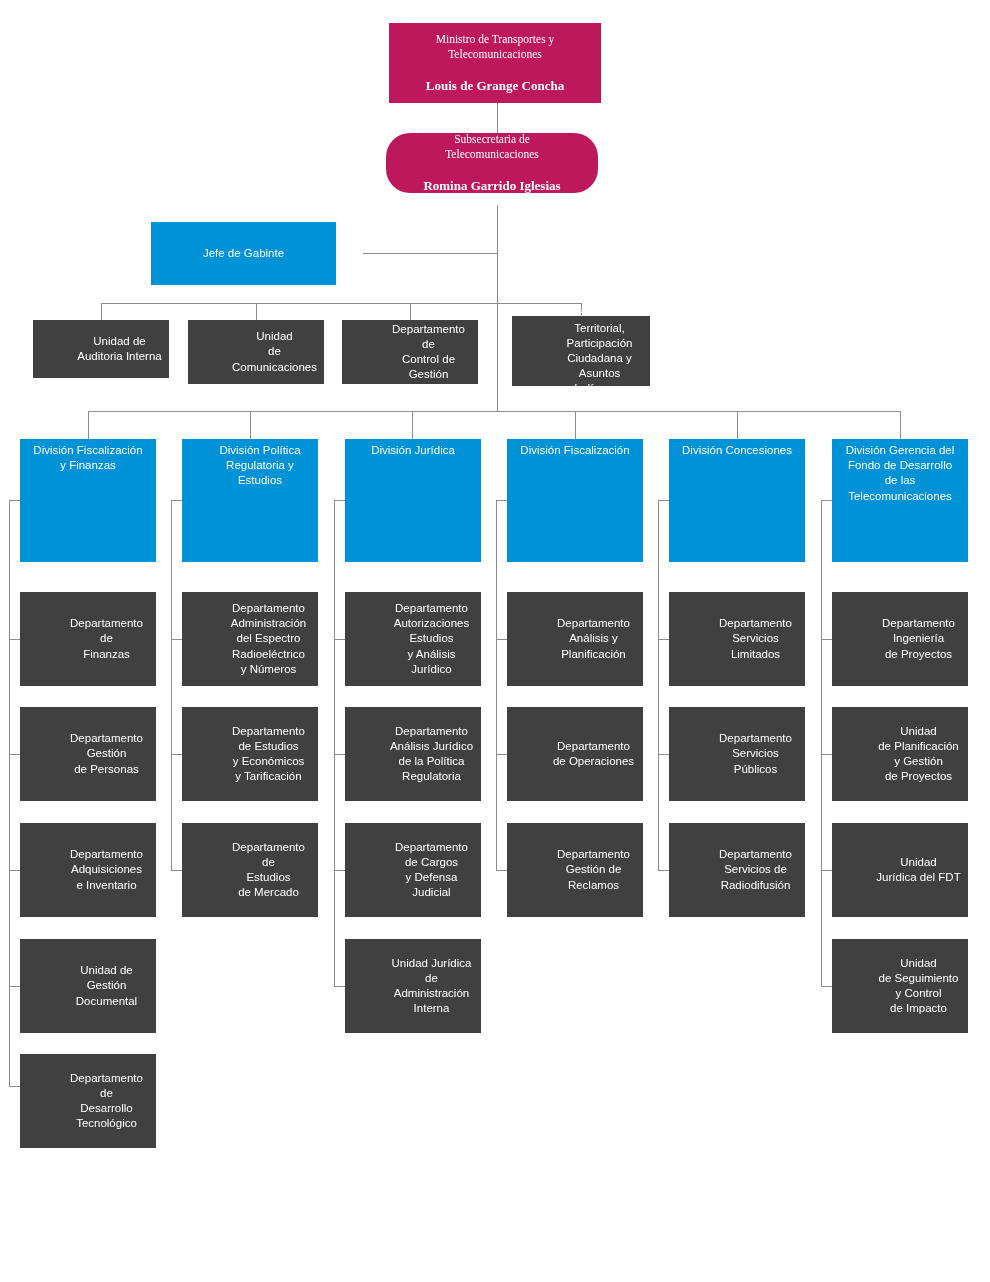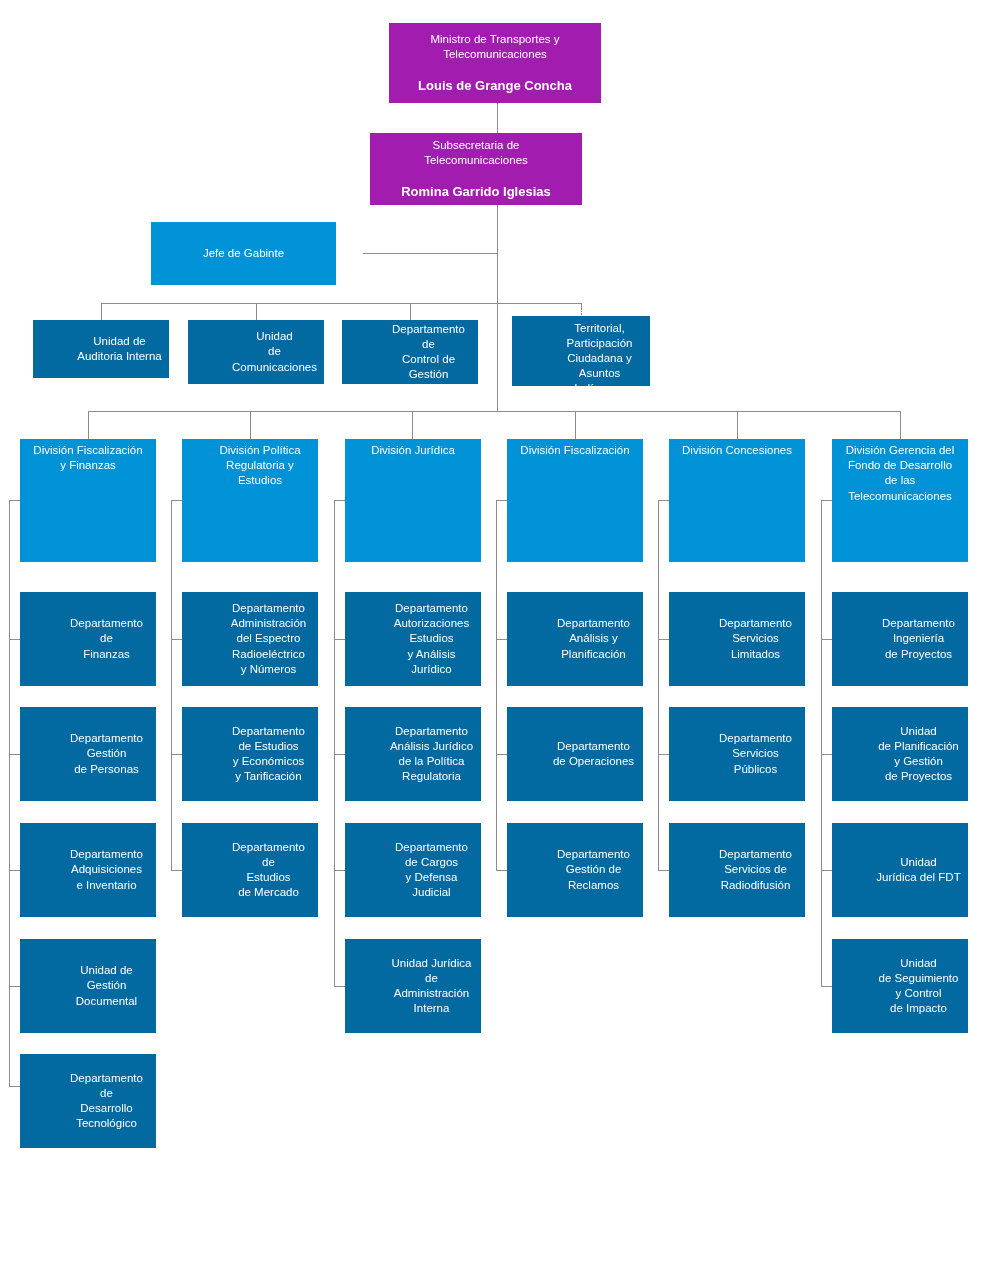--- a/index.html
+++ b/index.html
@@ -28,38 +28,39 @@
     color: #ffffff;
     line-height: 1.32;
     padding: 4px 7px;
   }
   .node .txt {
     display: block;
     width: 100%;
     white-space: pre-line;
   }
   .node-navy {
-    background: #a21caf;
+    background: #be185d;
     font-size: 11.5px;
+    font-family: Liberation Serif, serif;
   }
   .node-navy .role {
     display: block;
     font-weight: normal;
   }
   .node-navy .person {
     display: block;
     font-weight: bold;
     font-size: 13px;
   }
   .node-cyan {
     background: #0092d6;
     font-size: 11.5px;
   }
   .node-purple {
-    background: #0369a1;
+    background: #404040;
     font-size: 11.5px;
     padding-left: 44px;
   }
   .node-div-head {
     align-items: flex-start;
   }
   .line {
     position: absolute;
     background: #8c8c8c;
   }
@@ -74,21 +75,21 @@
   <div class="node node-navy" style="left:389px; top:23px; width:212px; height:80px;">
     <span class="txt">
       <span class="role">Ministro de Transportes y
 Telecomunicaciones</span>
       <span class="person">Louis de Grange Concha</span>
     </span>
   </div>
 
   <div class="line line-v" style="left:497px; top:103px; height:30px;"></div>
 
-  <div class="node node-navy" style="left:370px; top:133px; width:212px; height:72px;">
+  <div class="node node-navy" style="left:386px; top:133px; width:212px; height:60px;border-radius:24px;">
     <span class="txt">
       <span class="role">Subsecretaria de
 Telecomunicaciones</span>
       <span class="person">Romina Garrido Iglesias</span>
     </span>
   </div>
 
   <div class="line line-v" style="left:497px; top:205px; height:206px;"></div>
 
   <div class="node node-cyan" style="left:151px; top:222px; width:185px; height:63px;">

